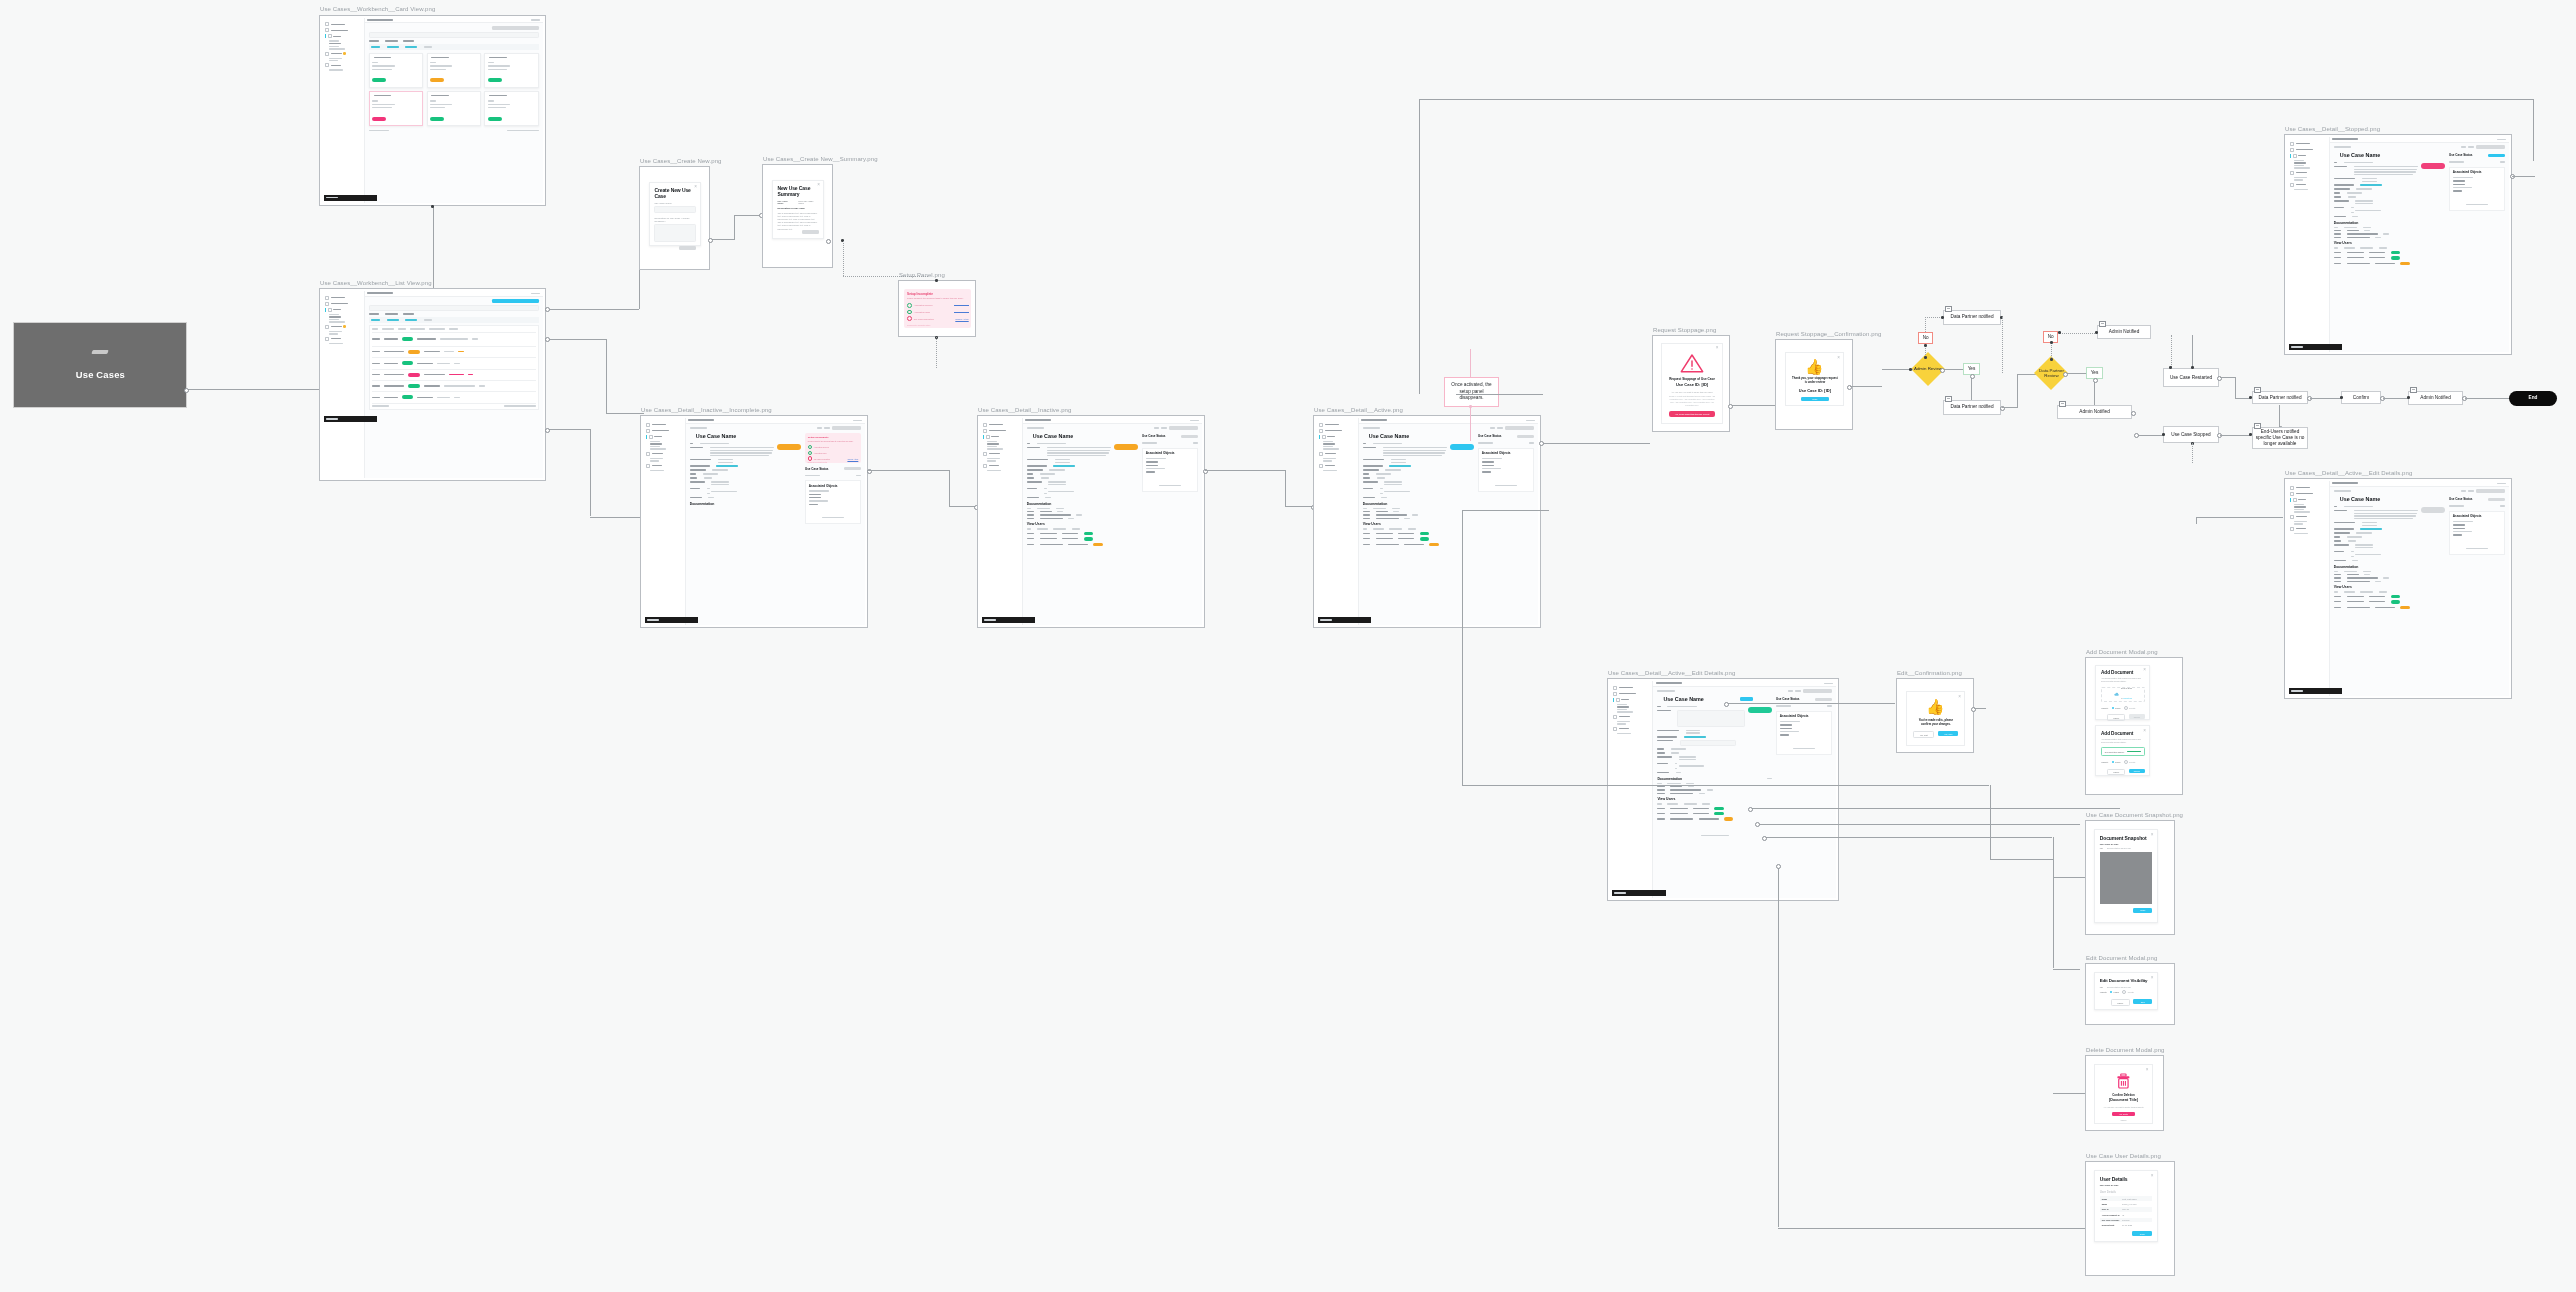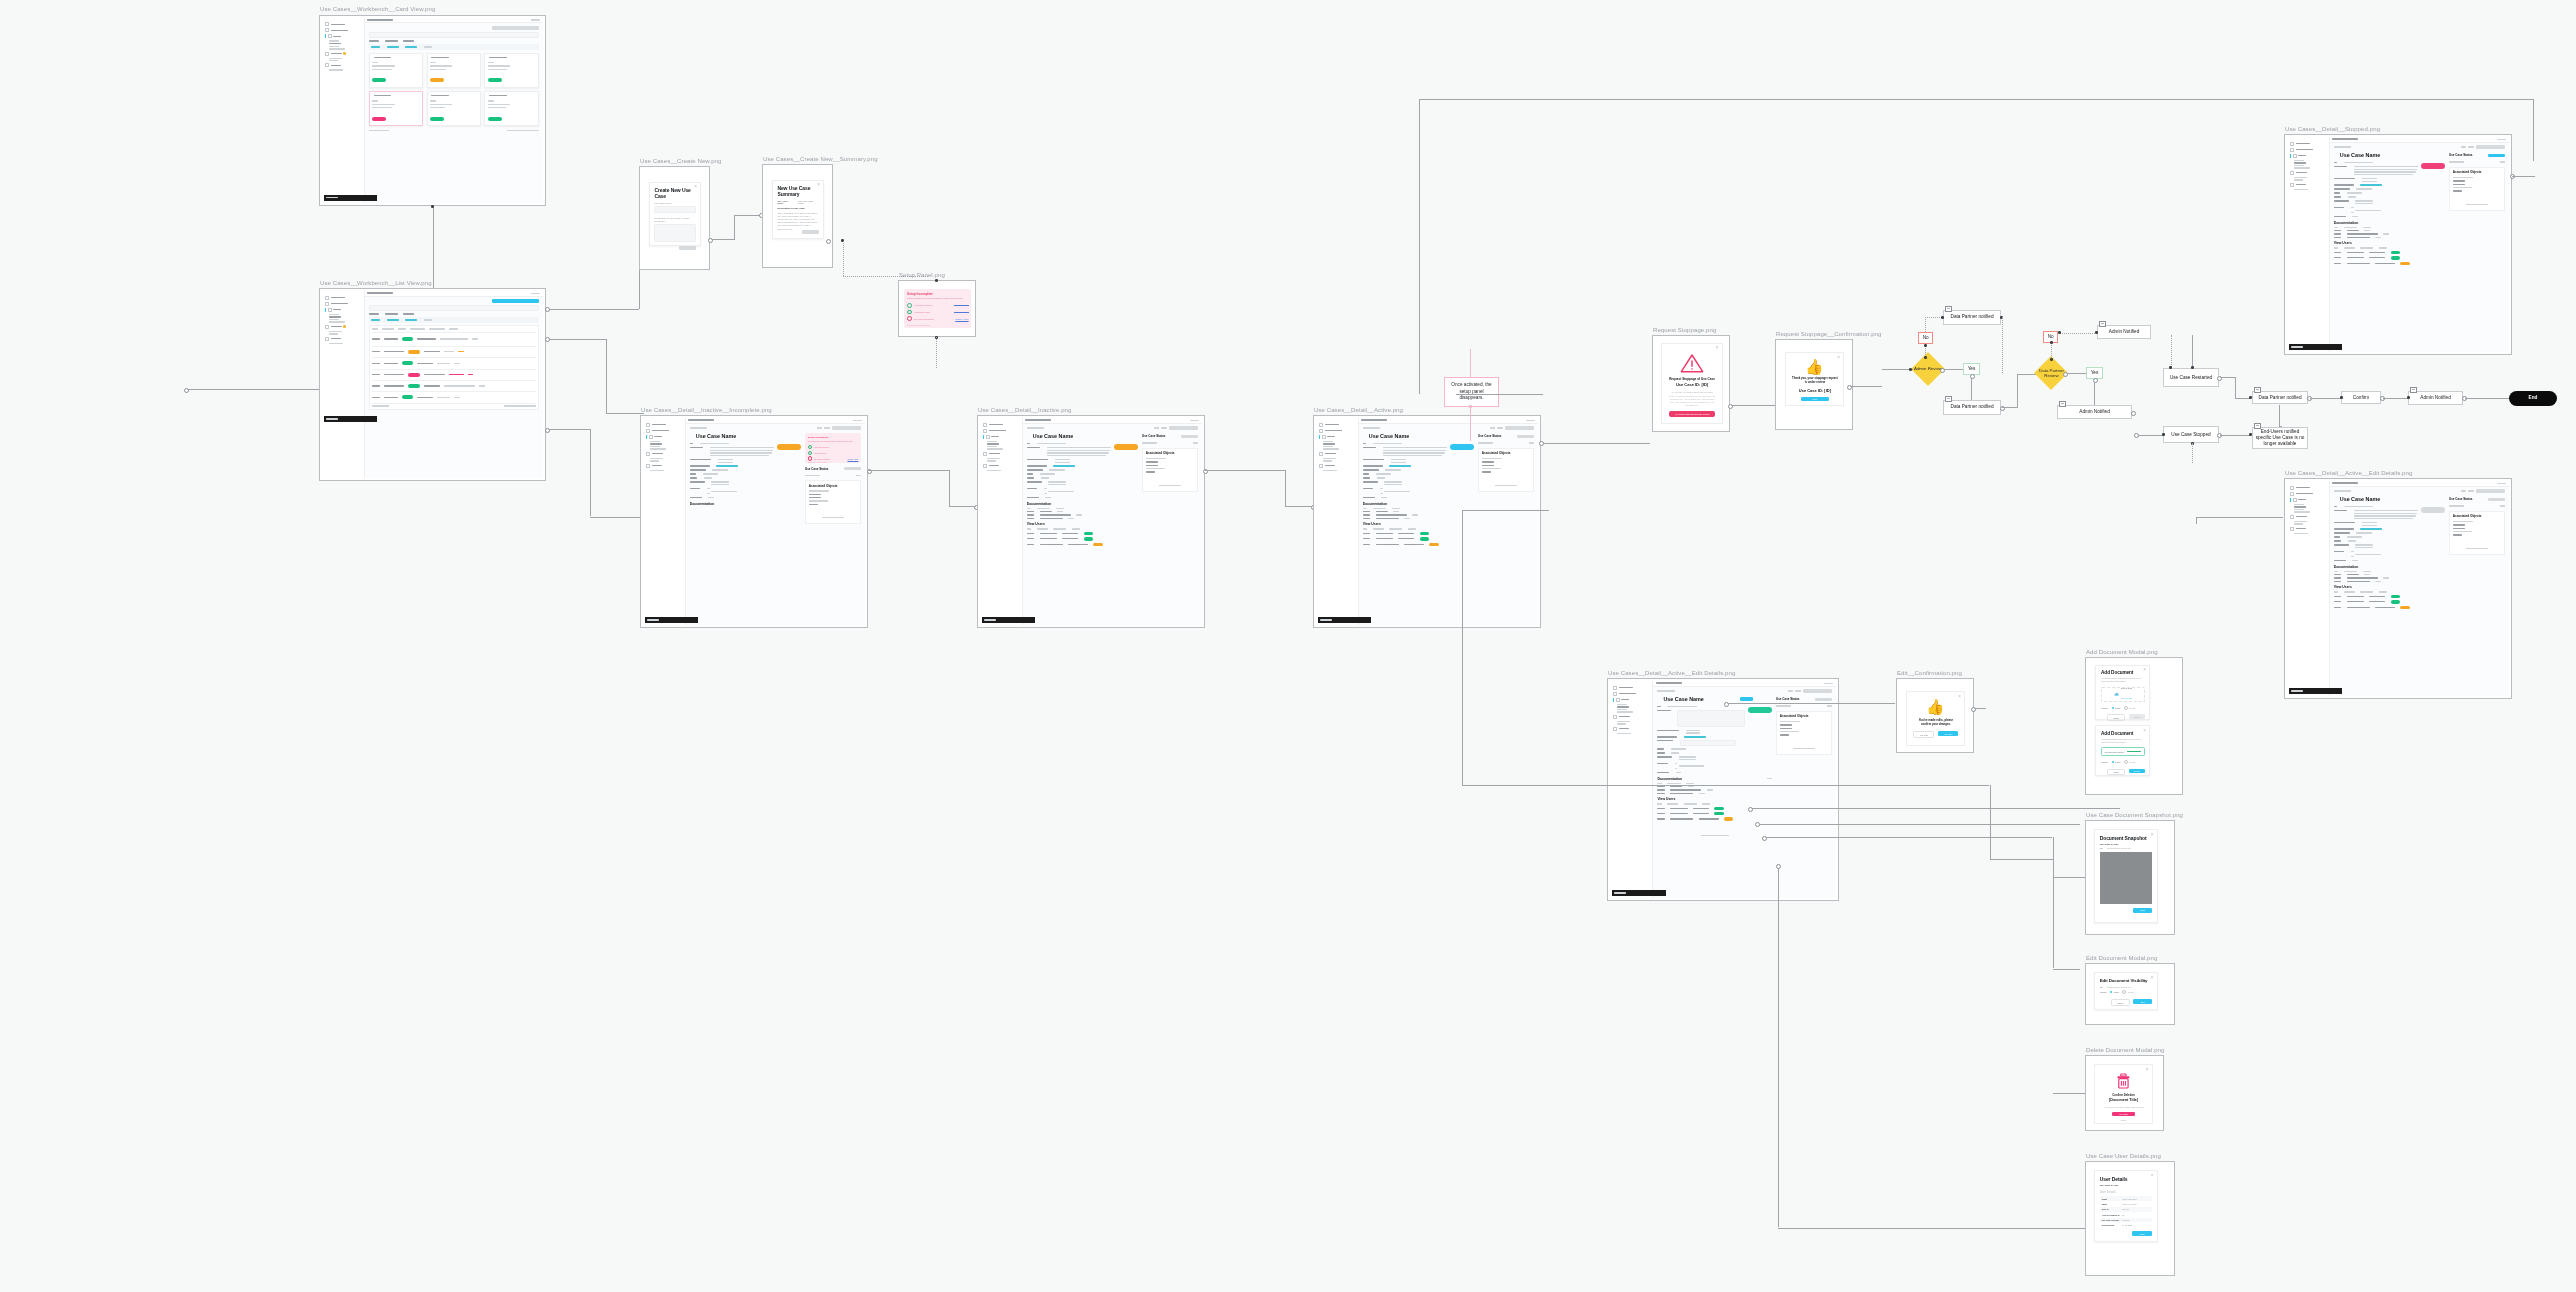--- a/index.html
+++ b/index.html
@@ -122,20 +122,24 @@
   .thumb{color:#19b36b;font-size:14.8px;line-height:1;}
 
   .h-title{font-weight:700;color:#101418;}
   .imgblock{background:#8a8d90;}
 </style>
 </head>
 <body>
 
 <div id="board">
 
+  <div class="cover" style="left:13.4px;top:322px;width:172px;height:84px;">
+    <div class="cover-mark"></div>
+    <div class="cover-title">Use Cases</div>
+  </div>
   <div class="conn h" style="left:185px;top:389px;width:134px;"></div>
   <div class="cap" style="left:184px;top:388px;"></div>
 
   <div class="frame" style="left:319px;top:14.8px;width:227px;height:191px;">
     <div class="frame-label">Use Cases__Workbench__Card View.png</div>
     <div class="app">
       <div class="app-side">
         <div class="side-item">
           <span class="dotico"></span>
           <span class="bar dark" style="width:14.8px;"></span>

